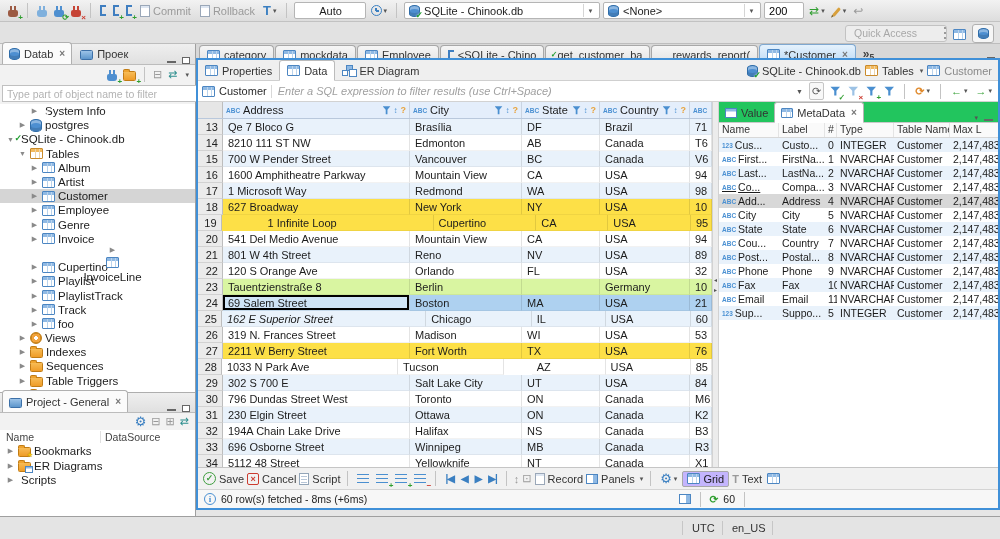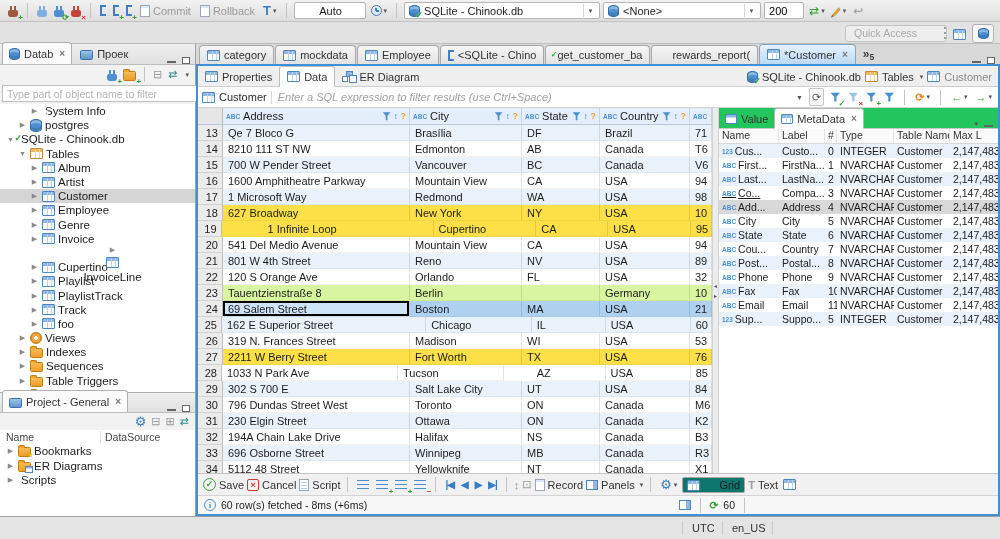--- a/index.html
+++ b/index.html
@@ -131,21 +131,21 @@
       padding-left:3px;box-sizing:border-box}
   .etab{display:inline-flex;align-items:center;gap:4px;height:19px;padding:0 7px;margin-right:1px;
       background:linear-gradient(#f6f6f6,#e2e2e2);border:1px solid #a8a8a8;border-bottom:none;
       border-radius:4px 4px 0 0;color:#333;white-space:nowrap;box-sizing:border-box}
   .etab.active{background:linear-gradient(#e5f2fd,#bcd9f4);border-color:#7fa8d0;height:20px}
   .etab .lbl{font-size:11px}
   .ovflow{display:inline-flex;align-items:flex-start;margin:0 0 2px 6px;color:#444;font-weight:700}
   .ovflow .n{font-size:8.5px;margin-top:5px}
 
   
-  #ebody{left:196px;top:64px;width:804px;height:452px;border:2px solid #4090d8;background:#fff;
+  #ebody{left:196px;top:58px;width:804px;height:452px;border:2px solid #4090d8;background:#fff;
       box-sizing:border-box;display:flex;flex-direction:column}
   .subtabs{height:20px;background:#efefef;border-bottom:1px solid #cfcfcf;display:flex;align-items:flex-end;flex:none}
   .stab{display:inline-flex;align-items:center;gap:4px;height:19px;padding:0 7px;color:#333}
   .stab.active{background:#fff;border:1px solid #bbb;border-bottom:1px solid #fff;border-radius:3px 3px 0 0;margin-bottom:-1px}
   .crumbs{margin-left:auto;display:inline-flex;align-items:center;gap:4px;padding-right:6px;height:19px;color:#333}
   .filterbar{height:20px;background:#fff;border-bottom:1px solid #d2d2d2;display:flex;align-items:center;
       gap:4px;padding:0 4px;flex:none}
   .ftable{color:#2b2b2b}
   .fdiv{width:1px;height:13px;background:#d8d8d8}
   .finput{flex:1;border:none;outline:none;font-size:11px;height:16px}
@@ -187,21 +187,21 @@
   .mrow.alt{background:#e9f2fb}
   .mrow.sel{background:#d8d8d8}
   .mc{display:flex;align-items:center;gap:2px;padding:0 3px;box-sizing:border-box;white-space:nowrap;overflow:hidden}
   .mrest{flex:1;background:#fff}
 
   
   .btoolbar{height:21px;background:#f1f1f1;border-top:1px solid #c5c5c5;display:flex;align-items:center;
       gap:3px;padding:0 5px;flex:none}
   .bbtn{display:inline-flex;align-items:center;gap:3px;color:#333}
   .bnav{color:#3a7fc1;font-weight:700;font-size:10px;letter-spacing:-1px;padding:0 2px}
-  .toggle{display:inline-flex;align-items:flex-end;gap:19px;background:#0f766e;border:1px solid #a8a8a8;border-radius:2px;
+  .toggle{display:inline-flex;align-items:flex-start;gap:3px;background:#c4b5fd;border:1px solid #a8a8a8;border-radius:2px;
       padding:1px 4px}
   .statusrow{height:18px;background:#f7f7f7;border-top:1px solid #d4d4d4;display:flex;align-items:center;
       gap:5px;padding:0 6px;font-size:10.5px;color:#222;flex:none}
   .grefresh{color:#2f9e2f;font-weight:700}
 
   
   #osbar{left:0;top:516px;width:1000px;height:23px;background:#e4e4e4;border-top:1px solid #9f9f9f;box-sizing:border-box}
   #osbar .sep{position:absolute;top:4px;width:1px;height:14px;background:#c6c6c6}
   #osbar .lbl{position:absolute;top:5px;font-size:11px;color:#333}
 </style>
@@ -703,21 +703,21 @@
           <div class="grow hl-sel">
             <div class="gc rownum" style="width: 25px;">24</div>
             <div class="gc focus" style="width: 187px;">69 Salem Street</div>
             <div class="gc" style="width: 112px;">Boston</div>
             <div class="gc" style="width: 78px;">MA</div>
             <div class="gc" style="width: 90px;">USA</div>
             <div class="gc" style="width: 22px;">21</div>
           </div>
           <div class="grow alt">
             <div class="gc rownum" style="width: 25px;">25</div>
-            <div class="gc" style="width: 217px;">162 E Superior Street</div>
+            <div class="gc" style="width: 217px; font-style: italic;">162 E Superior Street</div>
             <div class="gc" style="width: 112px;">Chicago</div>
             <div class="gc" style="width: 78px;">IL</div>
             <div class="gc" style="width: 90px;">USA</div>
             <div class="gc" style="width: 22px;">60</div>
           </div>
           <div class="grow">
             <div class="gc rownum" style="width: 25px;">26</div>
             <div class="gc" style="width: 187px;">319 N. Frances Street</div>
             <div class="gc" style="width: 112px;">Madison</div>
             <div class="gc" style="width: 78px;">WI</div>

